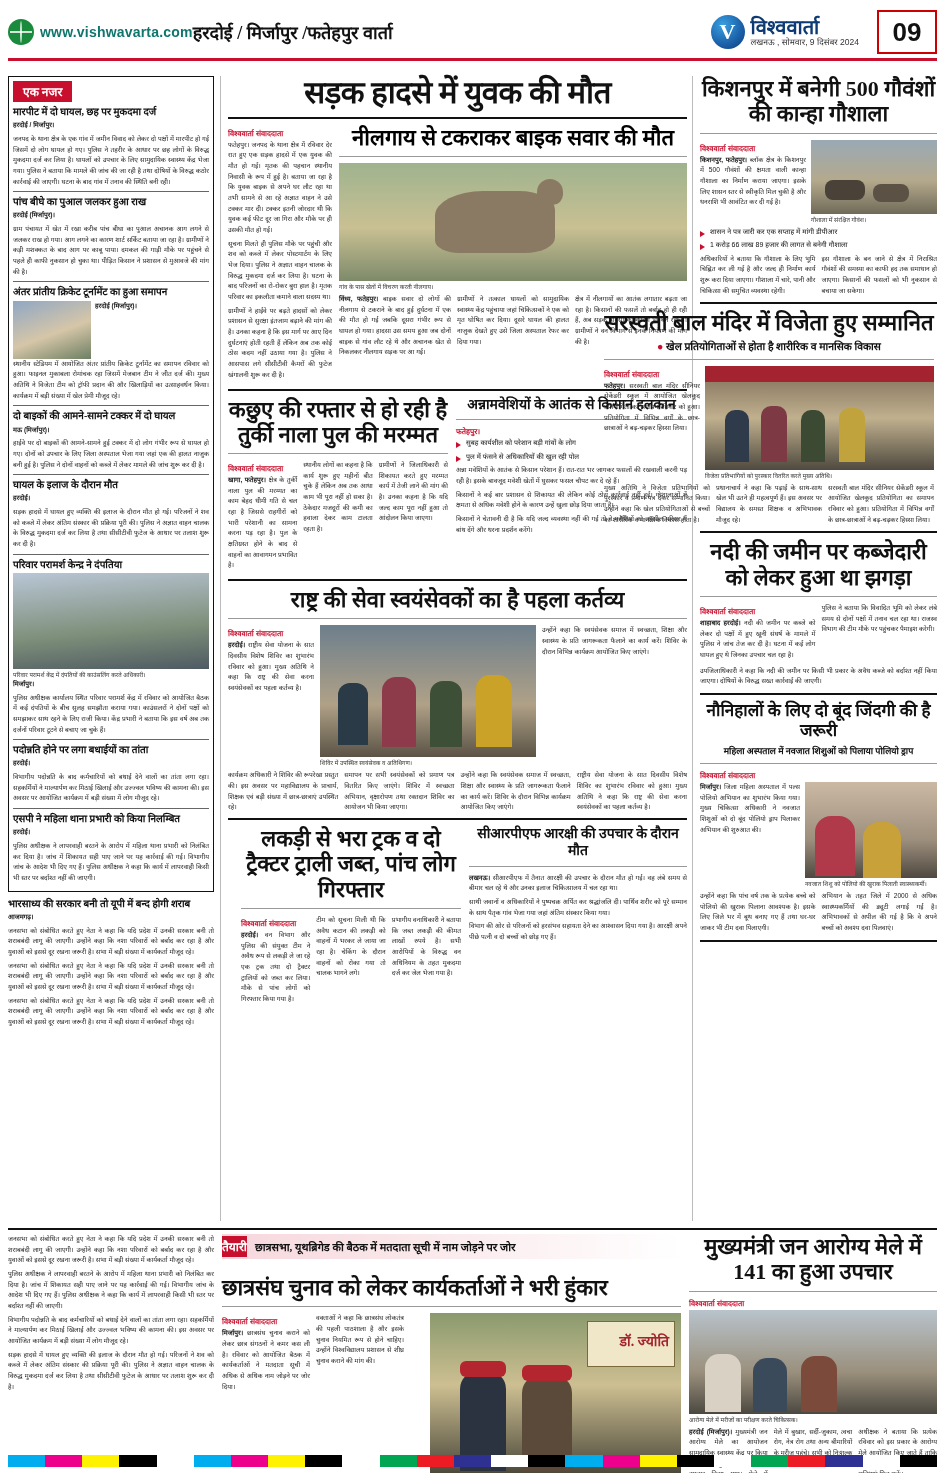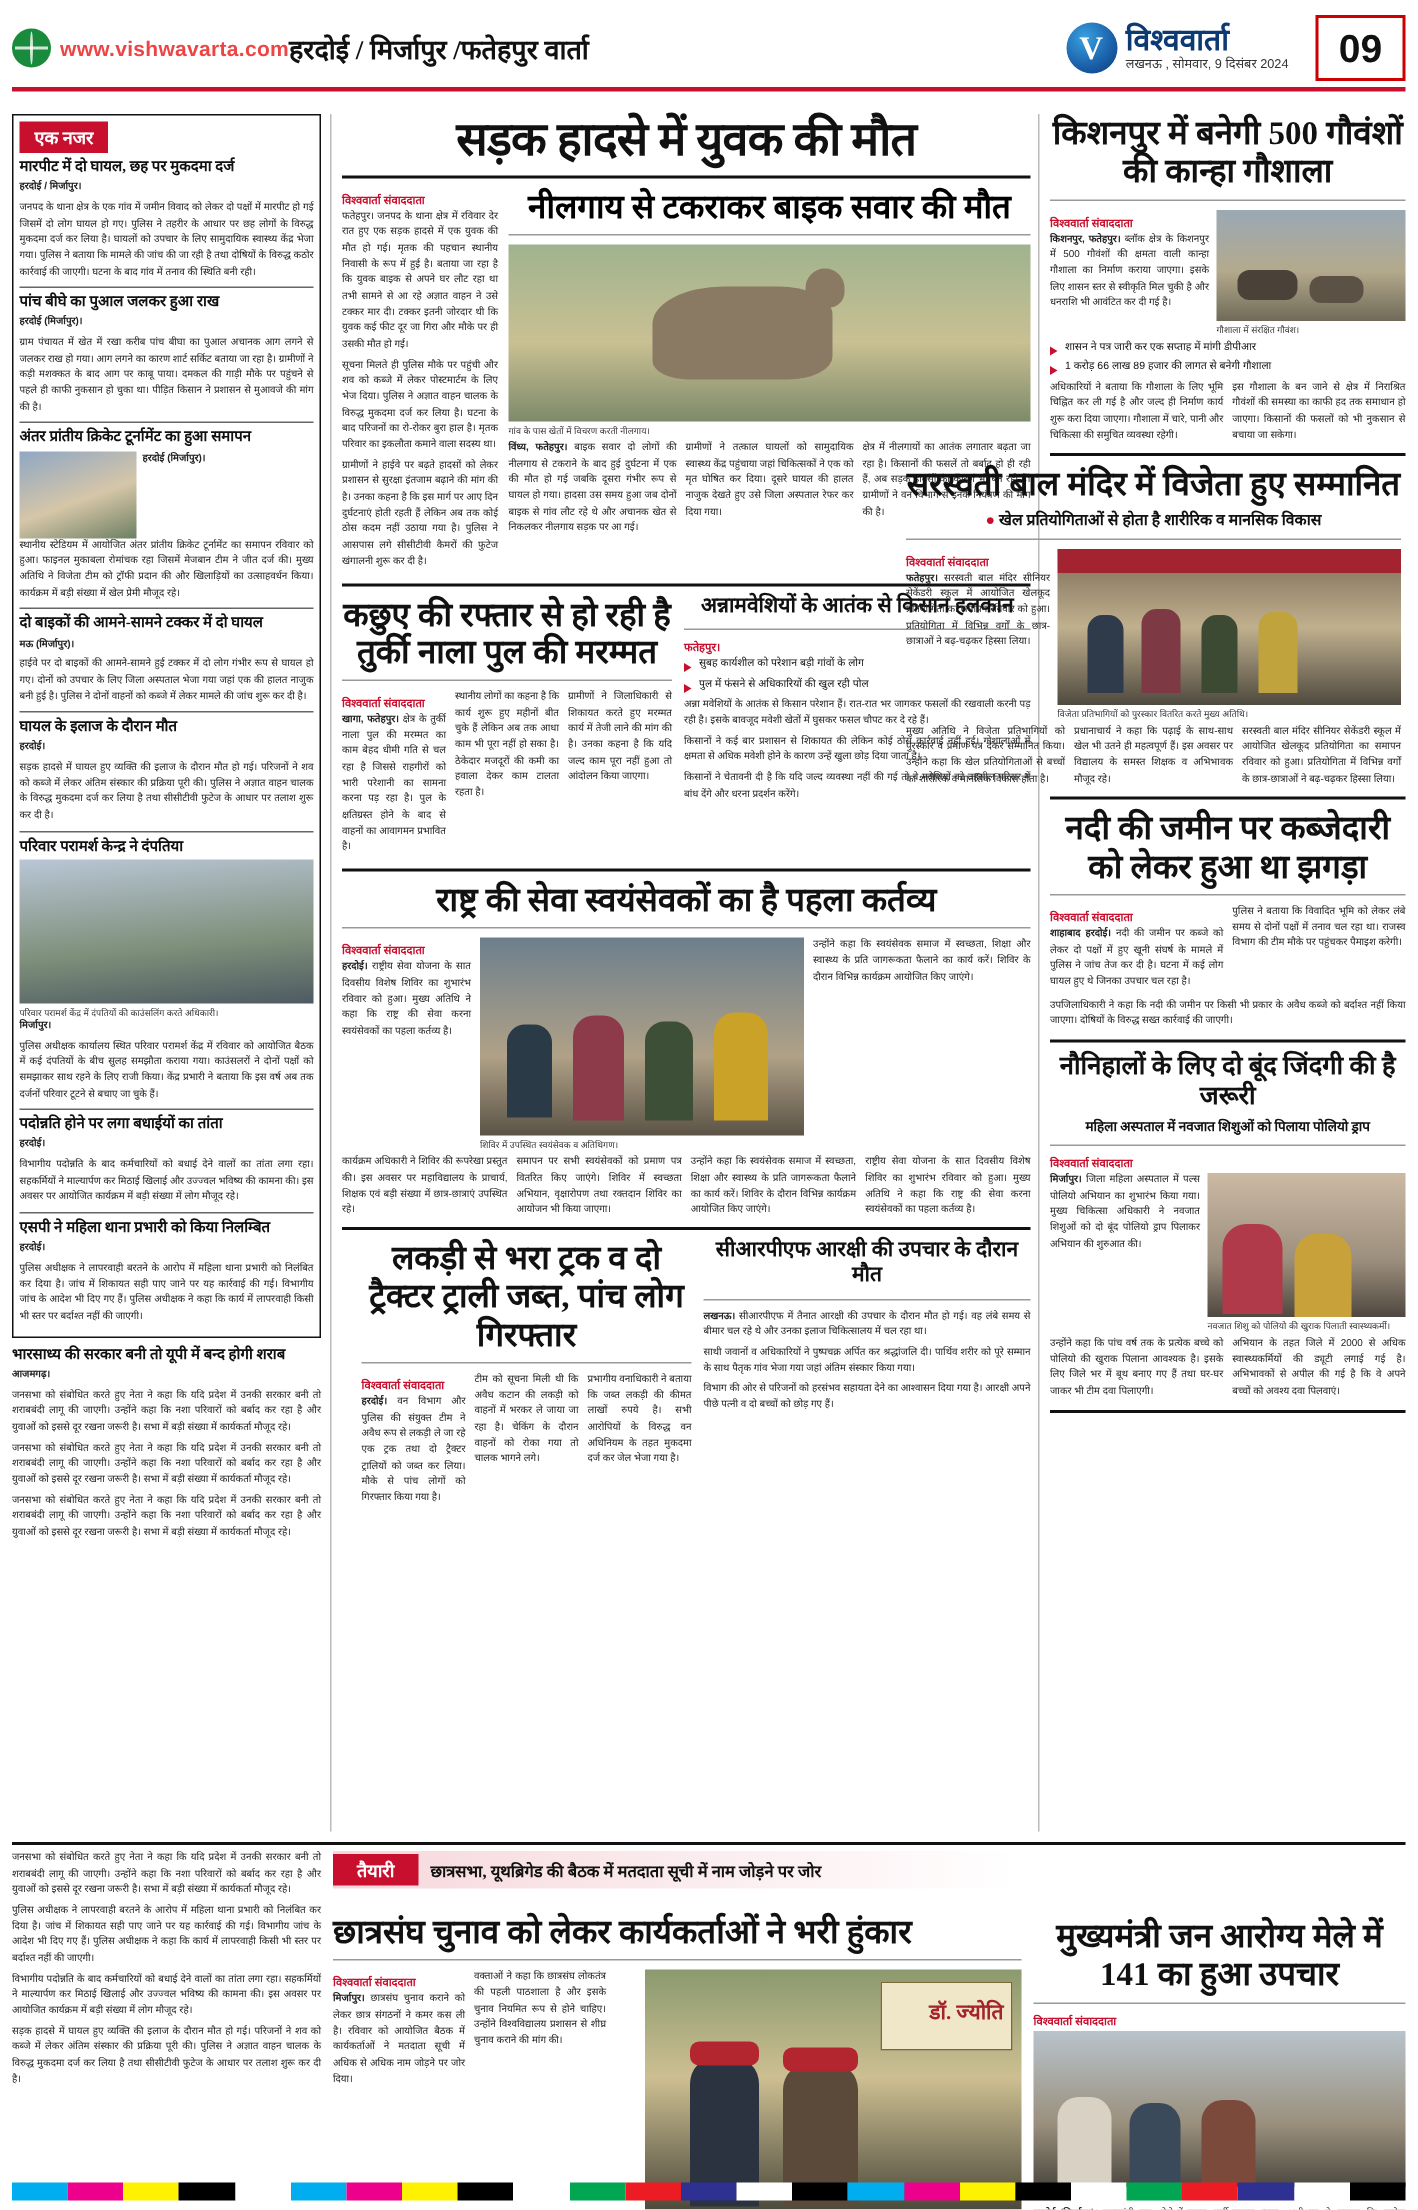--- a/index.html
+++ b/index.html
@@ -5,21 +5,21 @@
   html,body{margin:0;padding:0;background:#ffffff;}
   body{width:945px;height:1473px;font-family:"Liberation Sans",sans-serif;color:#111;overflow:hidden;}
   .page{position:relative;width:945px;height:1473px;background:#fff;}
 
   
   .masthead{position:absolute;left:8px;top:8px;width:929px;height:62px;}
   .mast-top{display:flex;align-items:center;height:48px;}
   .globe{width:26px;height:26px;border-radius:50%;background:#1a8a3c;position:relative;margin-right:6px;flex:0 0 auto;}
   .globe:before{content:"";position:absolute;left:2px;top:12px;width:22px;height:2px;background:#fff;opacity:.8;}
   .globe:after{content:"";position:absolute;left:12px;top:2px;width:2px;height:22px;background:#fff;opacity:.8;border-radius:50%;}
-  .siteurl{font-size:14px;color:#ef4444;font-weight:bold;letter-spacing:.2px;text-align:right;}
+  .siteurl{font-size:14px;color:#0f766e;font-weight:bold;letter-spacing:.2px;text-align:right;}
   .mast-center{flex:1 1 auto;text-align:left;font-size:18px;font-weight:bold;color:#111;}
   .logo-wrap{display:flex;align-items:center;gap:6px;padding-right:10px;}
   .logo-v{width:34px;height:34px;border-radius:50%;background:radial-gradient(circle at 35% 30%,#3aa0e0,#1a5fa8 60%,#0d3a73);color:#fff;font-size:22px;font-weight:bold;display:flex;align-items:center;justify-content:center;font-family:"Liberation Serif",serif;}
   .logo-text{line-height:1.05;}
   .logo-name{font-size:20px;font-weight:bold;color:#0d3a73;}
   .logo-sub{font-size:8.5px;color:#333;}
   .pageno{border:2px solid #c00;color:#111;font-size:26px;font-weight:bold;width:56px;height:40px;display:flex;align-items:center;justify-content:center;margin-left:8px;}
   .mast-rule{height:3px;background:#c8102e;margin-top:2px;}
 
   
@@ -52,21 +52,21 @@
   .bullets div:before{content:"";position:absolute;left:0;top:4px;width:0;height:0;border-left:5px solid #c8102e;border-top:3px solid transparent;border-bottom:3px solid transparent;}
 
   .subhd{font-size:10.5px;font-weight:bold;font-family:"Liberation Serif",serif;text-align:center;margin:3px 0;}
   .reddot{color:#c8102e;}
 
   
   .colorbar{position:absolute;left:8px;bottom:6px;width:929px;height:12px;display:flex;}
   .colorbar span{flex:1 1 auto;height:100%;}
 
   .tag-strip{display:flex;align-items:center;gap:8px;}
-  .tag-red{background:#c8102e;color:#fff;font-size:12px;font-weight:bold;padding:2px 16px;font-family:"Liberation Serif",serif;}
+  .tag-red{background:#c8102e;color:#fff;font-size:12px;font-weight:bold;padding:2px 0;font-family:"Liberation Serif",serif;}
   .tag-line{font-size:11px;font-weight:bold;font-family:"Liberation Serif",serif;}
   .grad{background:linear-gradient(90deg,#f6d7dc,#ffffff);}
 </style>
 </head>
 <body>
 
 <div class="page">
 
   <div class="masthead">
     <div class="mast-top">
@@ -441,21 +441,21 @@
                 <div style="position:absolute;left:92px;top:62px;width:50px;height:96px;background:#5b4a3a;border-radius:18px 18px 0 0;"></div>
                 <div style="position:absolute;left:92px;top:52px;width:50px;height:16px;background:#b4262f;border-radius:6px;"></div>
               </div>
               <div class="cap">यूथ ब्रिगेड के जिलाध्यक्ष अंकित खान ने भाषण सरकार की ओर</div>
             </div>
           </div>
 
         </div>
 
         <div style="flex:1 1 auto;">
-          <div class="hl hd-lg" style="text-align:center;margin-top:44px;">मुख्यमंत्री जन आरोग्य मेले में 141 का हुआ उपचार</div>
+          <div class="hl hd-lg" style="text-align:center;">मुख्यमंत्री जन आरोग्य मेले में 141 का हुआ उपचार</div>
           <div class="sep"></div>
           <div class="byline">विश्ववार्ता संवाददाता</div>
           <div class="imgbox" style="width:100%;height:104px;background:linear-gradient(180deg,#b8c3cb,#9a8f7c 60%,#4b4840);">
             <div style="position:absolute;left:16px;top:44px;width:36px;height:58px;background:#d9d2c4;border-radius:14px 14px 0 0;"></div>
             <div style="position:absolute;left:64px;top:48px;width:34px;height:54px;background:#3a4a5a;border-radius:14px 14px 0 0;"></div>
             <div style="position:absolute;left:112px;top:46px;width:36px;height:56px;background:#7c4a3a;border-radius:14px 14px 0 0;"></div>
           </div>
           <div class="cap">आरोग्य मेले में मरीजों का परीक्षण करते चिकित्सक।</div>
           <div style="display:flex;gap:6px;margin-top:3px;">
             <div class="body" style="flex:1;">

